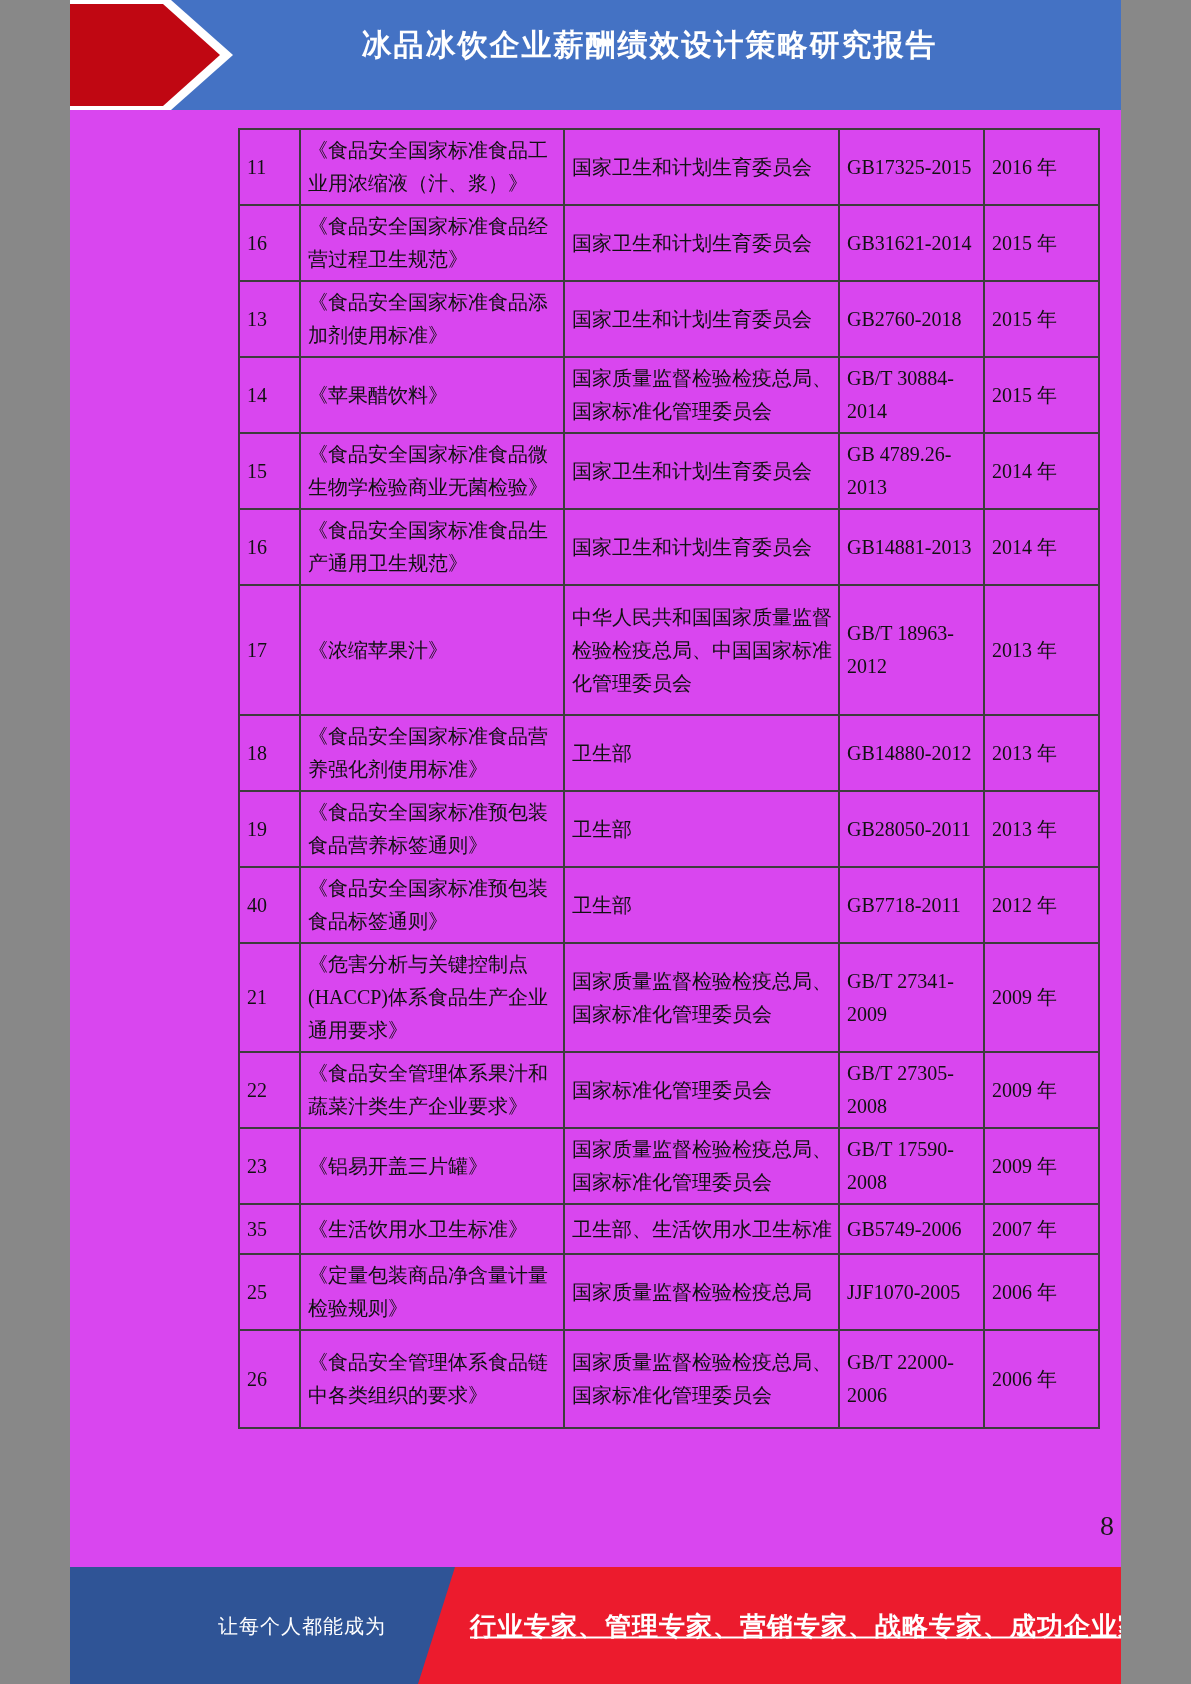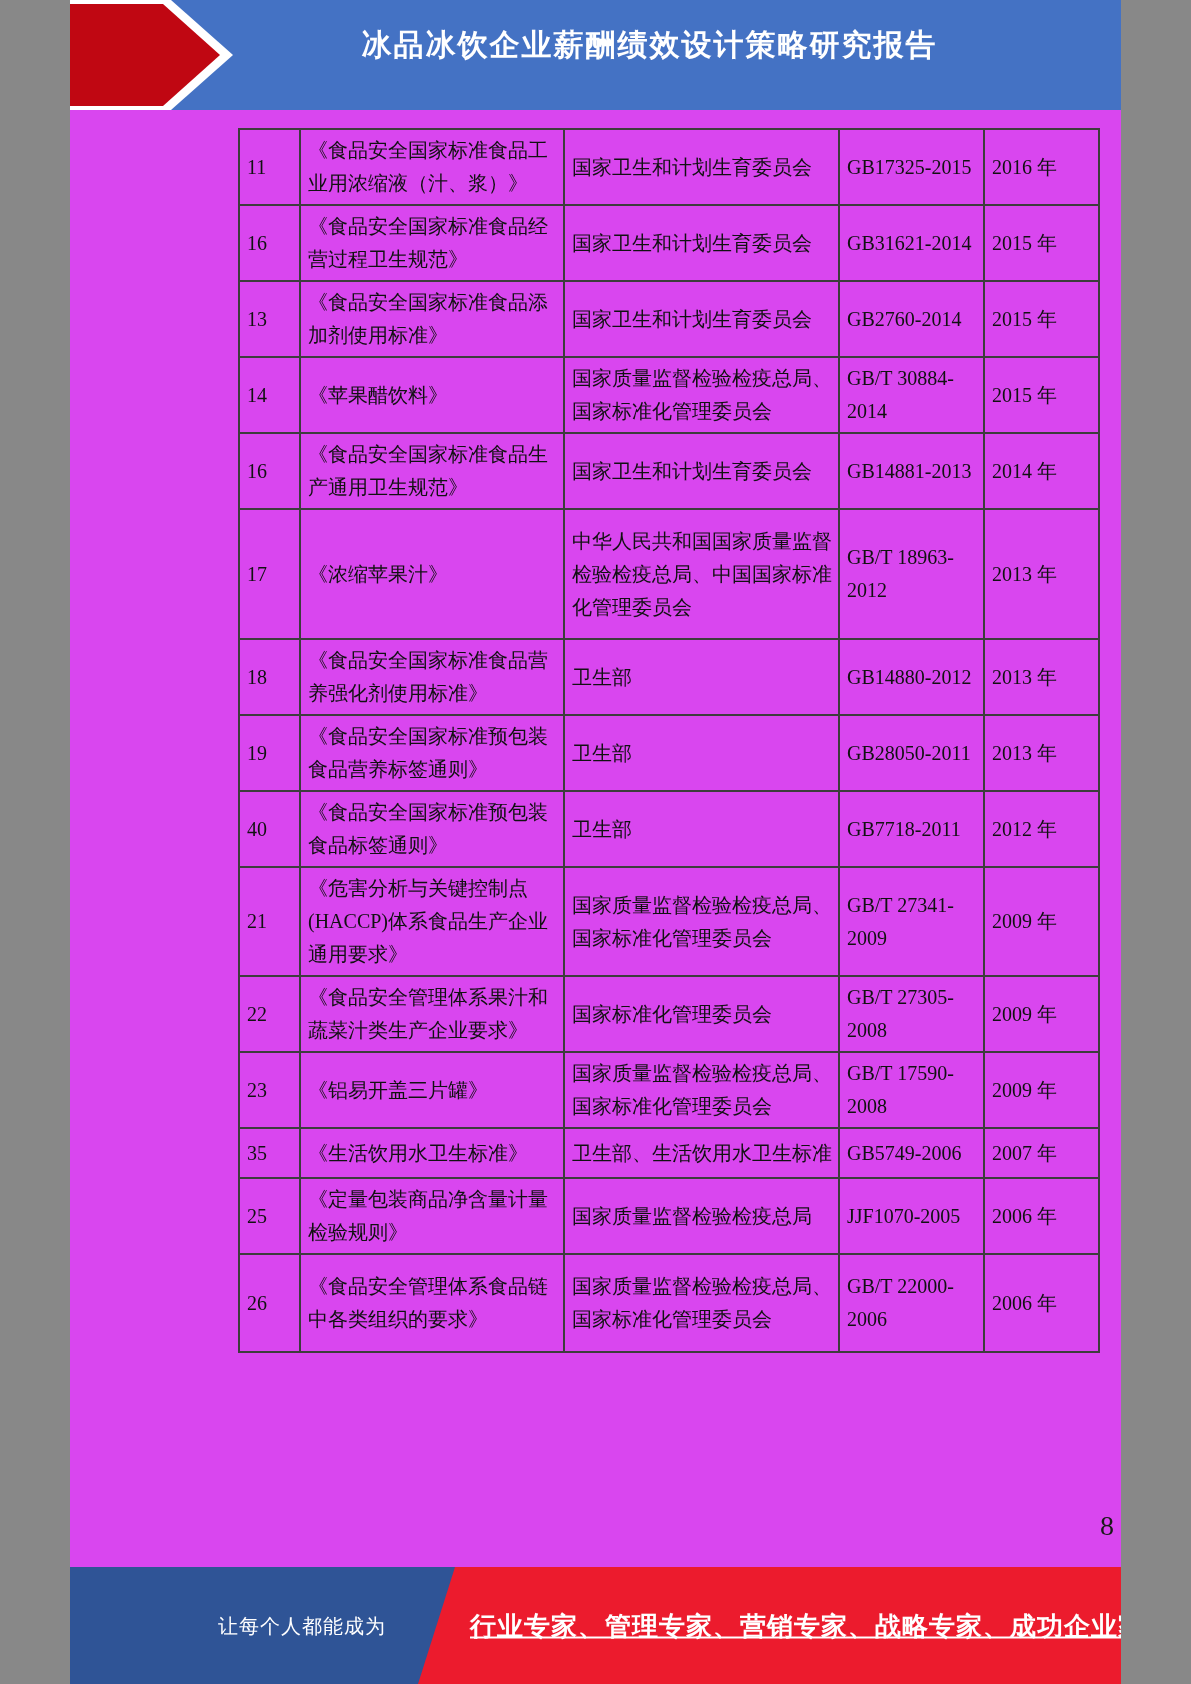--- a/index.html
+++ b/index.html
@@ -96,29 +96,36 @@
           <td class="col-no">16</td>
           <td class="col-title">《食品安全国家标准食品经营过程卫生规范》</td>
           <td class="col-authority">国家卫生和计划生育委员会</td>
           <td class="col-standard">GB31621-2014</td>
           <td class="col-year">2015 年</td>
         </tr>
         <tr style="height: 68px;">
           <td class="col-no">13</td>
           <td class="col-title">《食品安全国家标准食品添加剂使用标准》</td>
           <td class="col-authority">国家卫生和计划生育委员会</td>
-          <td class="col-standard">GB2760-2014</td>
+          <td class="col-standard">GB2760-2018</td>
           <td class="col-year">2015 年</td>
         </tr>
         <tr style="height: 68px;">
           <td class="col-no">14</td>
           <td class="col-title">《苹果醋饮料》</td>
           <td class="col-authority">国家质量监督检验检疫总局、国家标准化管理委员会</td>
           <td class="col-standard">GB/T 30884-2014</td>
           <td class="col-year">2015 年</td>
+        </tr>
+        <tr style="height: 68px;">
+          <td class="col-no">15</td>
+          <td class="col-title">《食品安全国家标准食品微生物学检验商业无菌检验》</td>
+          <td class="col-authority">国家卫生和计划生育委员会</td>
+          <td class="col-standard">GB 4789.26-2013</td>
+          <td class="col-year">2014 年</td>
         </tr>
         <tr style="height: 68px;">
           <td class="col-no">16</td>
           <td class="col-title">《食品安全国家标准食品生产通用卫生规范》</td>
           <td class="col-authority">国家卫生和计划生育委员会</td>
           <td class="col-standard">GB14881-2013</td>
           <td class="col-year">2014 年</td>
         </tr>
         <tr style="height: 130px;">
           <td class="col-no">17</td>

